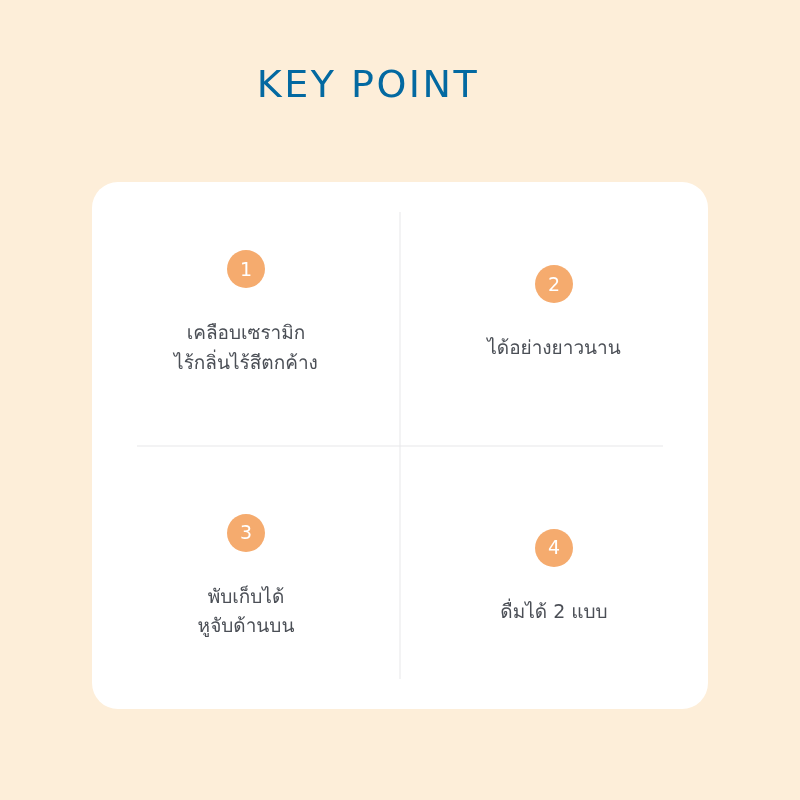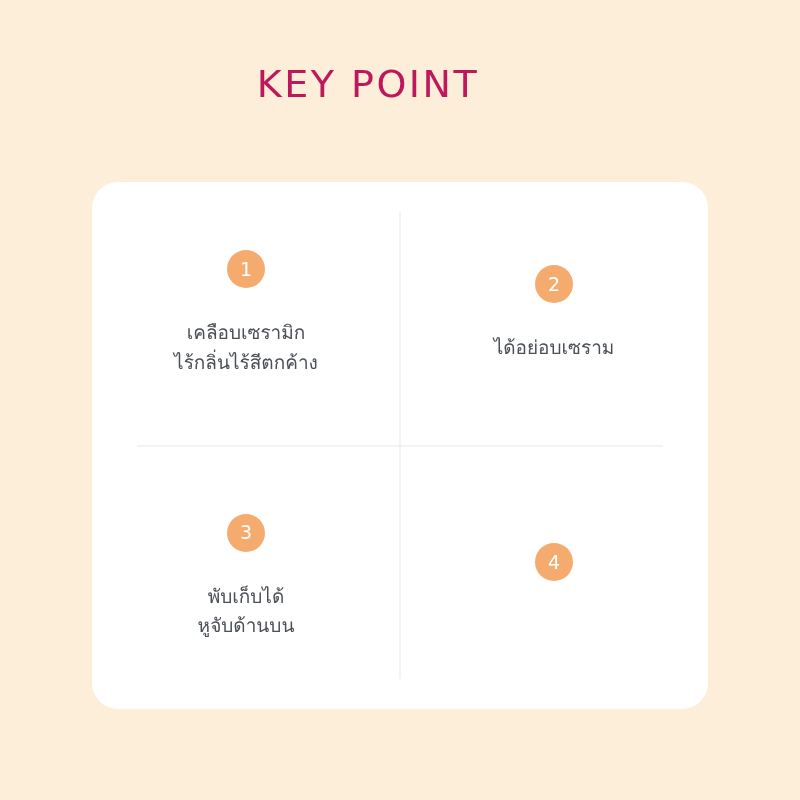--- a/index.html
+++ b/index.html
@@ -20,21 +20,21 @@
     box-sizing: border-box;
   }
   .title {
     position: absolute;
     top: 62px;
     left: 0;
     width: 736px;
     text-align: center;
     font-size: 38px;
     letter-spacing: 2.5px;
-    color: #be185d;
+    color: #0369a1;
     font-weight: 400;
     font-family: "DejaVu Sans", "Liberation Sans", sans-serif;
   }
   .card {
     position: absolute;
     left: 92px;
     top: 182px;
     width: 616px;
     height: 527px;
     background: #ffffff;
@@ -117,34 +117,35 @@
         <div class="badge">1</div>
         <div class="lines">
           <div>เคลือบเซรามิก</div>
           <div>ไร้กลิ่นไร้สีตกค้าง</div>
         </div>
       </div>
 
       <div class="quad">
         <div class="badge">2</div>
         <div class="lines">
-          <div>ได้อย่อบเซราม</div>
+          <div>ได้อย่างยาวนาน</div>
         </div>
       </div>
 
       <div class="quad">
         <div class="badge">3</div>
         <div class="lines">
           <div>พับเก็บได้</div>
           <div>หูจับด้านบน</div>
         </div>
       </div>
 
       <div class="quad">
         <div class="badge">4</div>
         <div class="lines">
+          <div>ดื่มได้ 2 แบบ</div>
         </div>
       </div>
 
     </div>
   </div>
 
 </div>
 
 </body></html>

